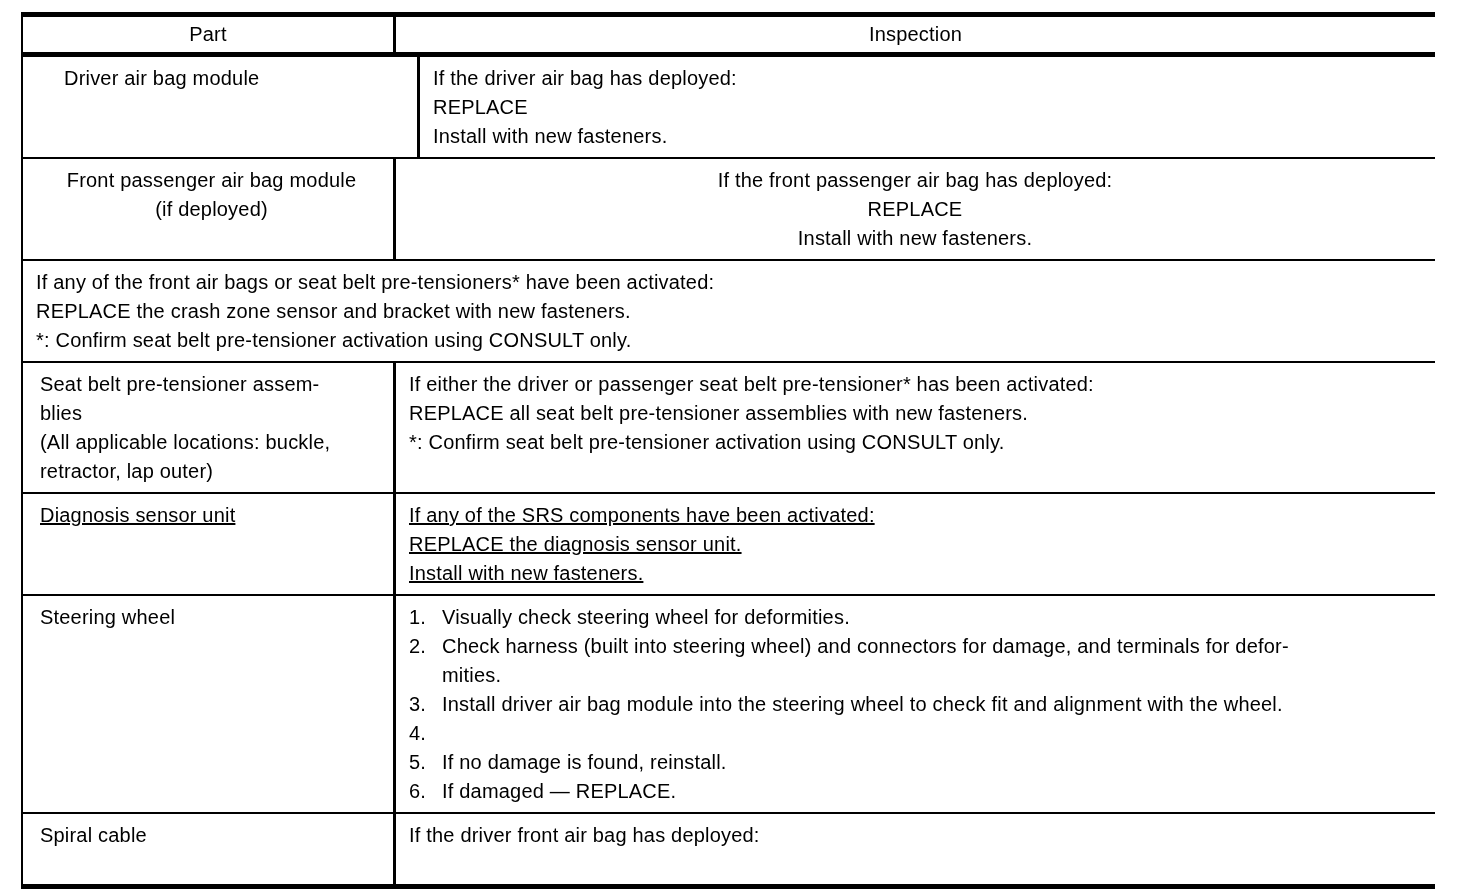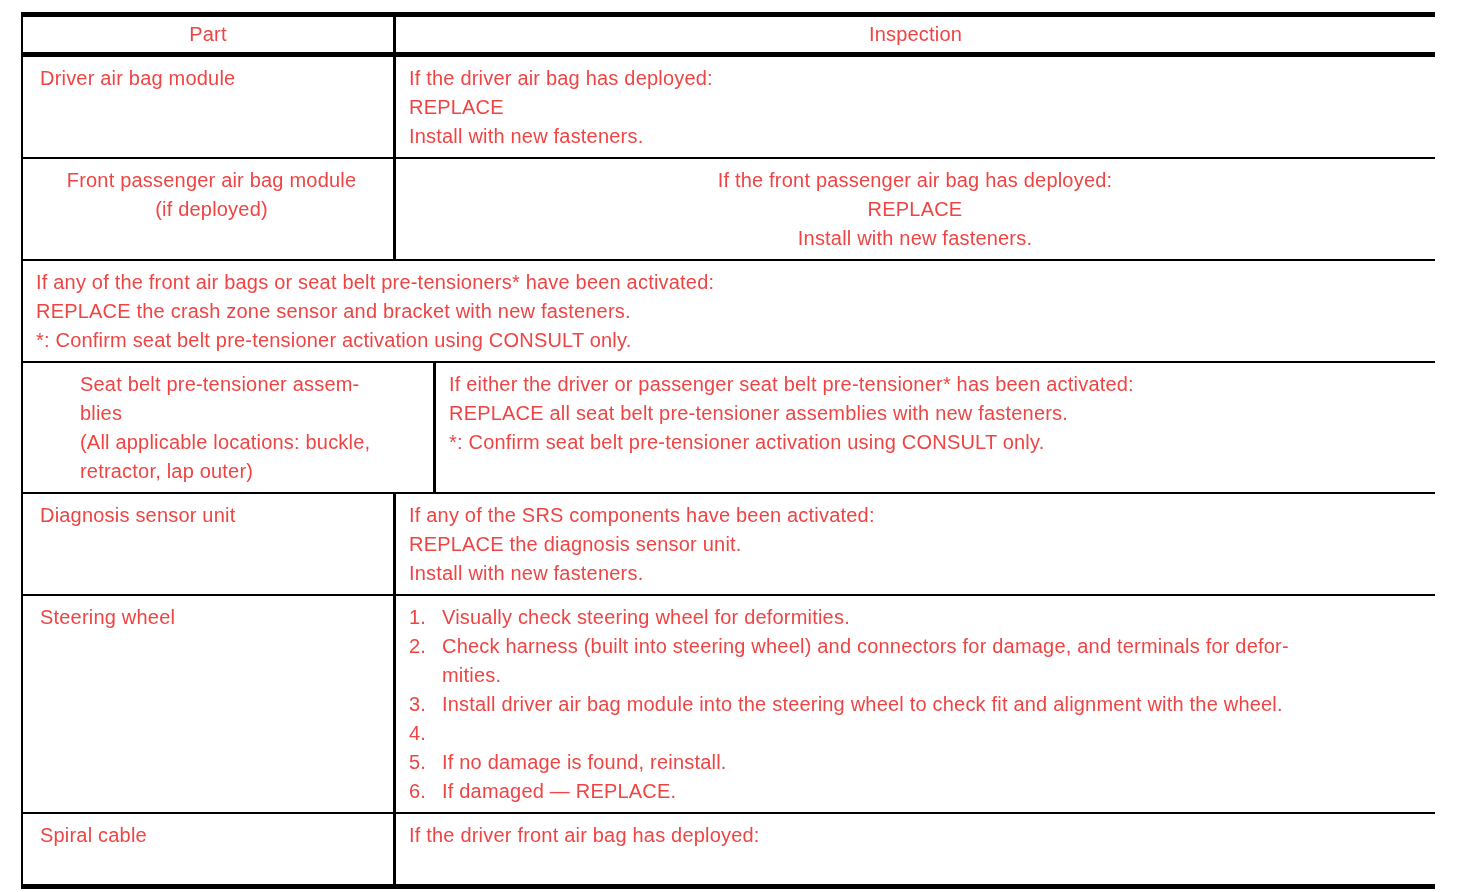--- a/index.html
+++ b/index.html
@@ -7,21 +7,21 @@
     padding: 0;
     background: #ffffff;
   }
   .page {
     position: relative;
     width: 1472px;
     height: 892px;
     background: #ffffff;
     overflow: hidden;
     font-family: "Liberation Sans", sans-serif;
-    color: #ef4444;
+    color: #000000;
   }
   .tbl {
     position: absolute;
     left: 21px;
     top: 12px;
     width: 1412px;
     border-top: 5px solid #000;
     border-bottom: 5px solid #000;
     border-left: 2px solid #000;
     font-size: 20px;
@@ -44,25 +44,25 @@
     border-right: 3px solid #000;
     box-sizing: border-box;
   }
   .th.insp { flex: 1; }
   .row {
     display: flex;
     border-bottom: 2px solid #000;
     box-sizing: border-box;
   }
   .row:last-child { border-bottom: none; }
-  .row:nth-child(1) { min-height: 101px; }
+  .row:nth-child(1) { min-height: 101px; padding-left: 24px; }
   .row:nth-child(2) { min-height: 102px; text-align: center; }
   .row:nth-child(3) { min-height: 100px; }
-  .row:nth-child(4) { min-height: 129px; padding-left: 40px; }
-  .row:nth-child(5) { min-height:  99px; }
+  .row:nth-child(4) { min-height: 129px; }
+  .row:nth-child(5) { min-height:  99px; text-decoration: underline; }
   .row:nth-child(6) { min-height: 216px; }
   .row:nth-child(7) { min-height:  70px; }
   .cell {
     box-sizing: border-box;
   }
   .cell.part {
     width: 373px;
     flex-shrink: 0;
     border-right: 3px solid #000;
     padding: 7px 10px 6px 17px;

